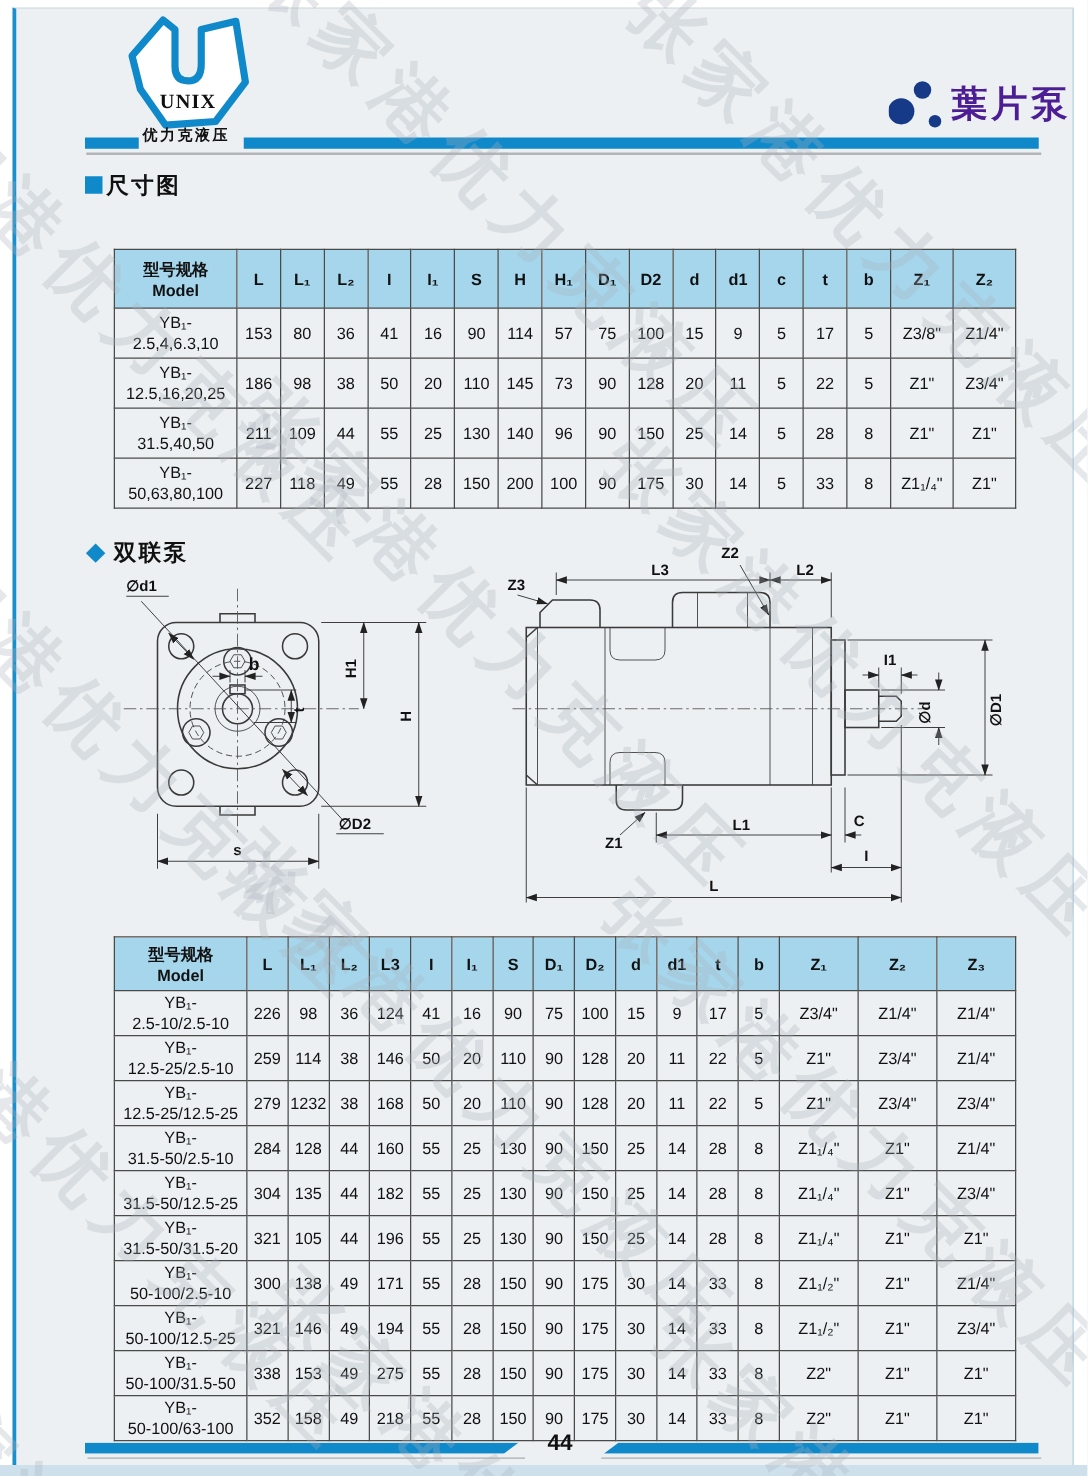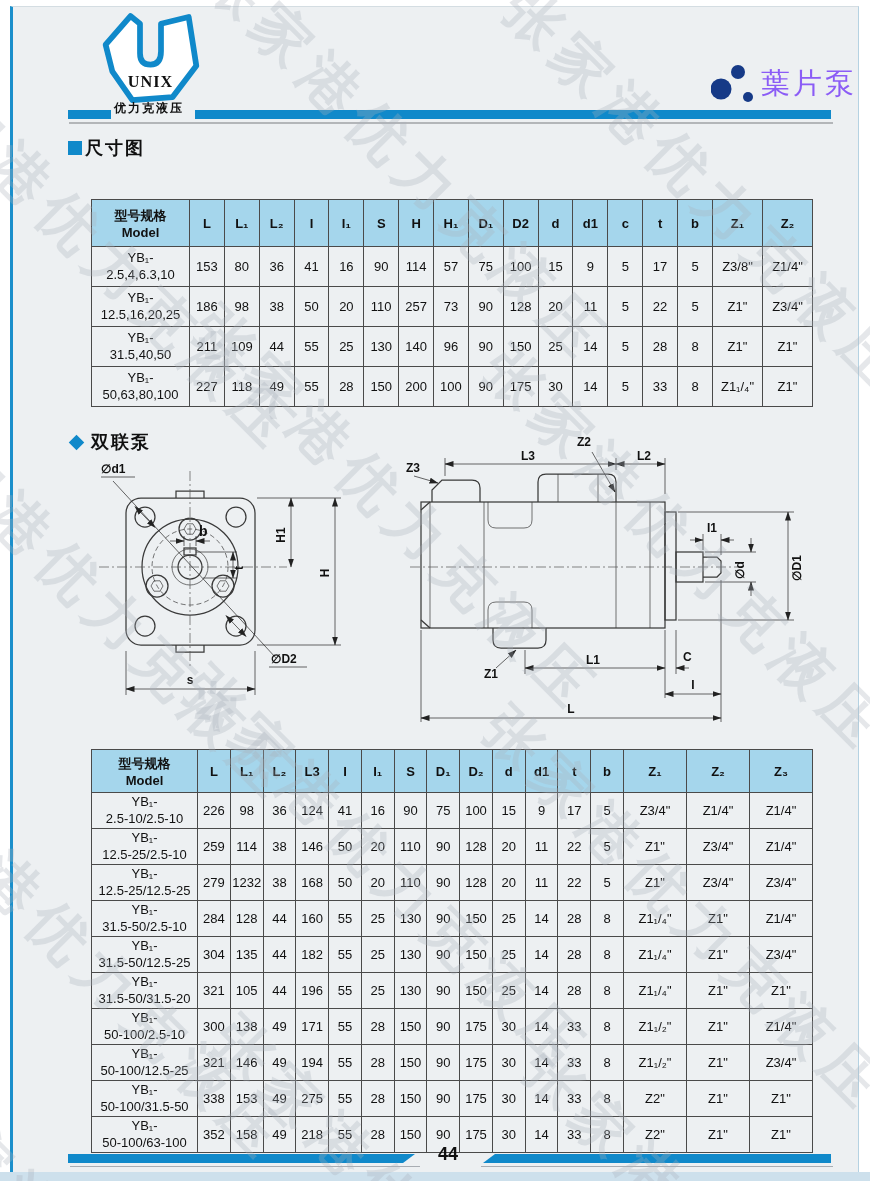--- a/index.html
+++ b/index.html
@@ -24,21 +24,21 @@
 
   
   .logo{position:absolute;left:85px;top:4px;width:105px;height:96px}
   .brand-name{position:absolute;left:101px;top:93px;font-size:12px;font-weight:bold;letter-spacing:2px}
   .bar{position:absolute;top:103px;height:9px;background:#1089ca}
   .bar-left{left:55px;width:43px}
   .bar-right{left:182px;width:636px}
   .header-rule{position:absolute;left:56px;top:115px;width:764px;height:2px;background:#b3b6b9}
   .title-wrap{position:absolute;left:698px;top:54px;display:flex;align-items:center}
   .title-dots{width:46px;height:46px}
-  .page-title{font-size:29px;font-weight:normal;letter-spacing:3px;color:#8b5cf6;margin-left:4px}
+  .page-title{font-size:29px;font-weight:bold;letter-spacing:3px;color:#4c1d95;margin-left:4px}
 
   
   .sec-head{position:absolute;display:flex;align-items:center;font-weight:bold;font-size:18px;letter-spacing:2px;color:#101010}
   #sec-dim{left:55px;top:129px}
   #sec-dbl{left:58px;top:423px}
   .sq{width:14px;height:14px;background:#1089ca;margin-right:3px}
   .diamond{width:11px;height:11px;background:#1089ca;transform:rotate(45deg);margin-right:9px}
 
   
   table{border-collapse:collapse;table-layout:fixed;position:absolute;left:78px;width:722px;background:transparent}
@@ -160,21 +160,21 @@
           <td class="model-cell">
             <div class="mline">YB₁-</div>
             <div class="mline">12.5,16,20,25</div>
           </td>
           <td>186</td>
           <td>98</td>
           <td>38</td>
           <td>50</td>
           <td>20</td>
           <td>110</td>
-          <td>257</td>
+          <td>145</td>
           <td>73</td>
           <td>90</td>
           <td>128</td>
           <td>20</td>
           <td>11</td>
           <td>5</td>
           <td>22</td>
           <td>5</td>
           <td>Z1"</td>
           <td>Z3/4"</td>

